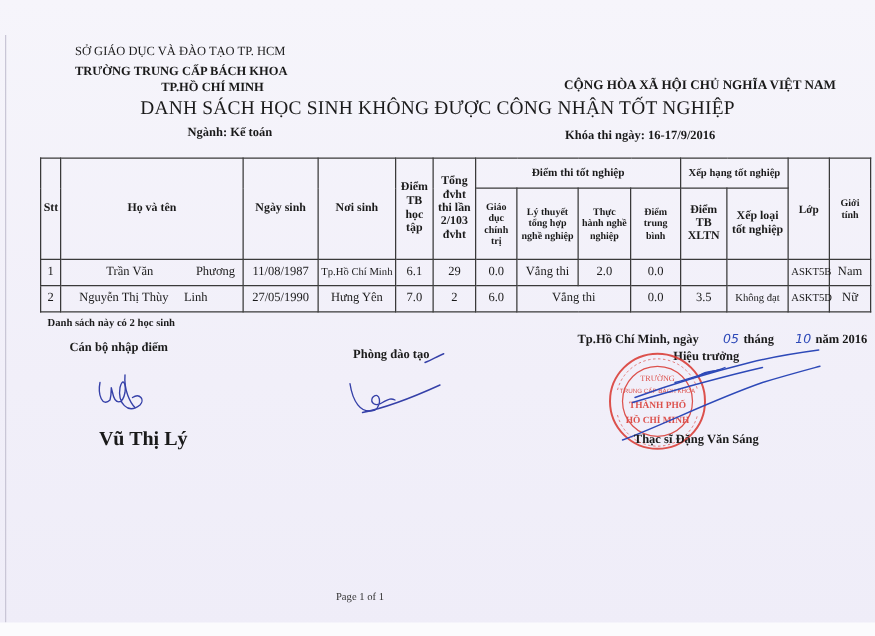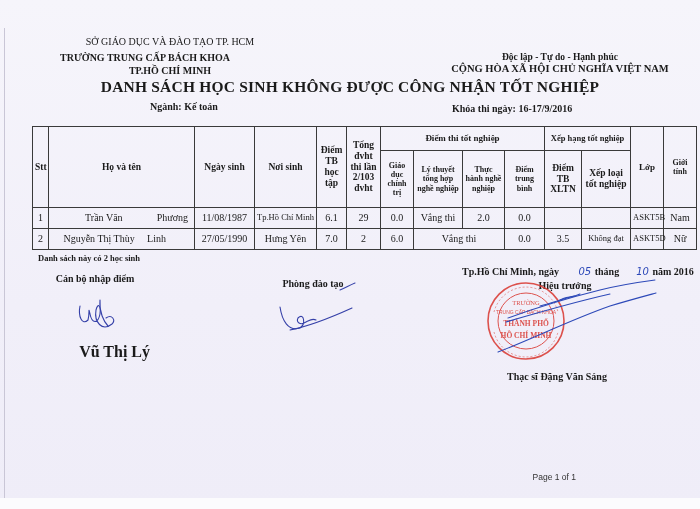--- a/index.html
+++ b/index.html
@@ -13,26 +13,26 @@
     position: absolute; left: 0; top: 0; width: 700px; height: 509px;
     background: linear-gradient(180deg, #f6f5fb 0%, #f1eff9 60%, #efedf8 100%);
   }
   .bottom-strip {
     position: absolute; left: 0; top: 498px; width: 700px; height: 11px;
     background: #fbfbfd;
   }
   .edge-left { position: absolute; left: 4px; top: 28px; width: 1px; height: 470px; background: #c9c6d6; }
   .abs { position: absolute; white-space: nowrap; }
 
-  .hdr-left1 { left: 60px; top: 36px; width: 220px; font-size: 10px; text-align: center; }
+  .hdr-left1 { left: 60px; top: 36px; width: 220px; font-size: 10px; text-align: left; }
   .hdr-left2 { left: 60px; top: 52px; width: 220px; font-size: 10px; font-weight: bold; }
   .hdr-left3 { left: 60px; top: 65px; width: 220px; font-size: 10px; font-weight: bold; text-align: center; }
   .hdr-right1 { left: 430px; top: 36px; width: 260px; font-size: 10.5px; font-weight: bold; text-align: center; margin-top: 27px; }
   .hdr-right2 { left: 430px; top: 52px; width: 260px; font-size: 9.5px; font-weight: bold; text-align: center; }
-  .title { left: 0; top: 78px; width: 700px; font-size: 15.5px; font-weight: bold; text-align: center; letter-spacing: 0.2px; }
+  .title { left: 0; top: 78px; width: 700px; font-size: 15.5px; font-weight: normal; text-align: center; letter-spacing: 0.2px; }
   .major { left: 150px; top: 101px; font-size: 10px; font-weight: bold; }
   .exam-date { left: 452px; top: 103px; font-size: 10px; font-weight: bold; }
 
   table.grid {
     position: absolute; left: 32px; top: 126px; width: 635px; height: 123px;
     border-collapse: collapse; table-layout: fixed;
     font-size: 9.5px;
   }
   table.grid td, table.grid th {
     border: 1px solid #3a3a3a; padding: 0 2px; text-align: center; vertical-align: middle;
@@ -46,38 +46,37 @@
   td.sm { font-size: 8.5px; }
 
   .footnote { left: 38px; top: 253px; font-size: 8.5px; font-weight: bold; }
   .sig-label1 { left: 40px; top: 273px; width: 110px; font-size: 10px; font-weight: bold; text-align: center; }
   .sig-name1 { left: 40px; top: 343px; width: 110px; font-size: 16px; font-weight: bold; text-align: right; }
   .sig-label2 { left: 258px; top: 278px; width: 110px; font-size: 10px; font-weight: bold; text-align: center; }
   .sig-name2 { left: 240px; top: 346px; width: 150px; font-size: 10px; font-weight: bold; text-align: center; }
   .place-date { left: 462px; top: 266px; font-size: 10px; font-weight: bold; }
   .place-date .hand { font-family: "DejaVu Sans", sans-serif; font-style: italic; font-weight: normal; color: #2d49b8; font-size: 10px; padding: 0 1px; margin-left: 16px; }
   .principal-title { left: 520px; top: 280px; width: 90px; font-size: 10px; font-weight: bold; text-align: center; }
-  .principal-name { left: 482px; top: 346px; width: 150px; font-size: 10px; font-weight: bold; text-align: center; margin-top: 25px; }
-
-  .page-num { left: 0; top: 472px; width: 576px; text-align: right; font-family: Liberation Sans, sans-serif; font-size: 8.5px; color: #333; }
+  .principal-name { left: 482px; top: 346px; width: 150px; font-size: 10px; font-weight: bold; text-align: center; }
+
+  .page-num { left: 0; top: 472px; width: 576px; text-align: center; font-family: Liberation Serif, serif; font-size: 8.5px; color: #333; }
 
   svg.overlay { position: absolute; left: 0; top: 0; }
 </style>
 </head>
 <body>
 
 <div class="page">
   <div class="edge-left"></div>
 
   <div class="abs hdr-left1">SỞ GIÁO DỤC VÀ ĐÀO TẠO TP. HCM</div>
   <div class="abs hdr-left2">TRƯỜNG TRUNG CẤP BÁCH KHOA</div>
   <div class="abs hdr-left3">TP.HỒ CHÍ MINH</div>
 
   <div class="abs hdr-right1">CỘNG HÒA XÃ HỘI CHỦ NGHĨA VIỆT NAM</div>
-  <div class="abs hdr-right2">Độc lập - Tự do - Hạnh phúc</div>
 
   <div class="abs title">DANH SÁCH HỌC SINH KHÔNG ĐƯỢC CÔNG NHẬN TỐT NGHIỆP</div>
   <div class="abs major">Ngành: Kế toán</div>
   <div class="abs exam-date">Khóa thi ngày: 16-17/9/2016</div>
 
   <table class="grid">
     <colgroup>
       <col style="width:16px">
       <col style="width:146px">
       <col style="width:60px">

